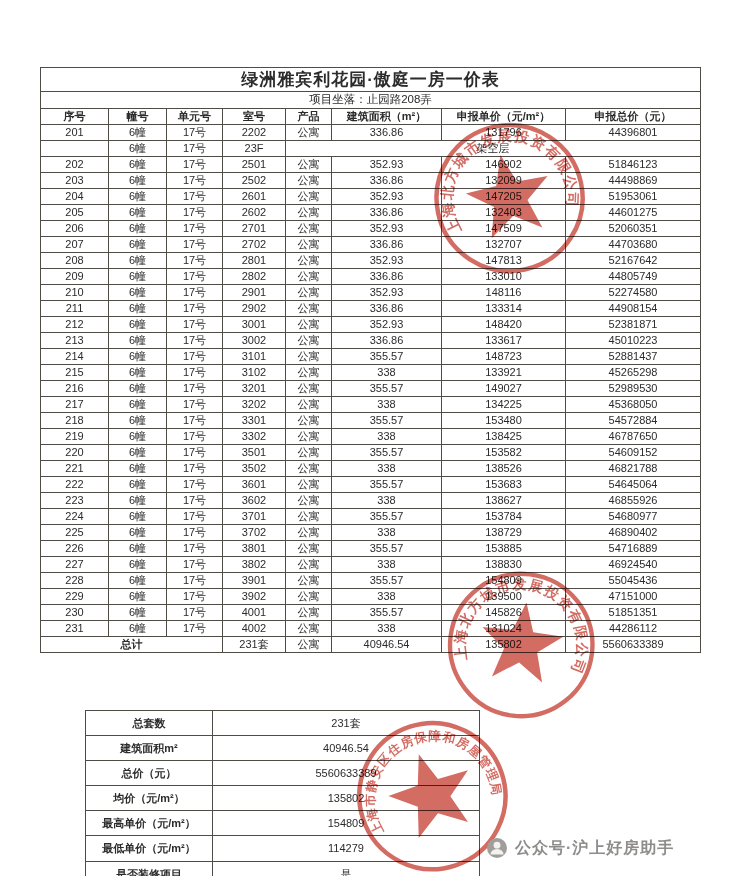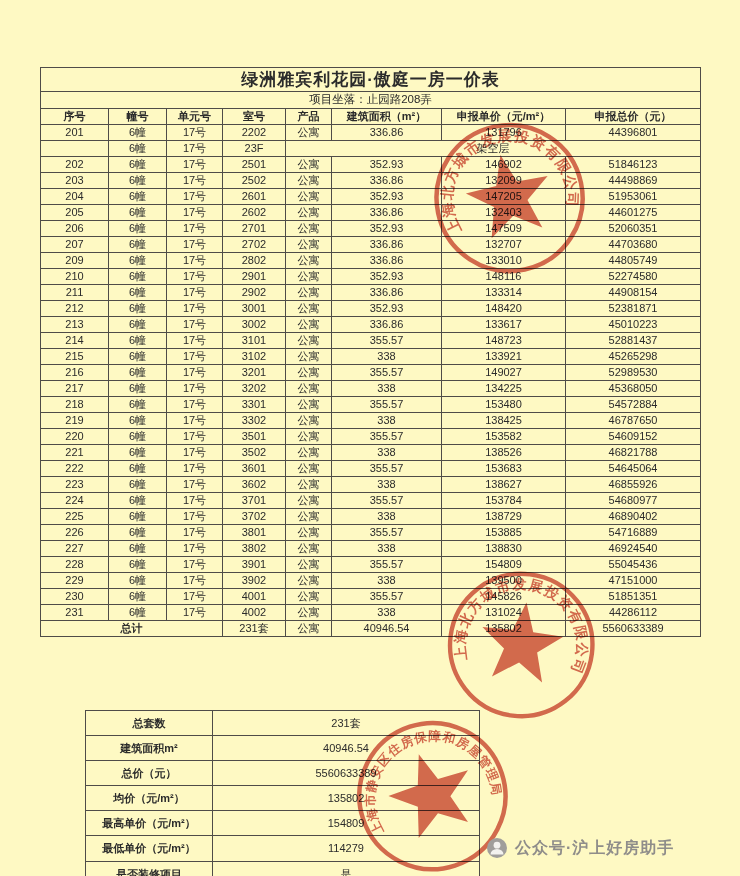--- a/index.html
+++ b/index.html
@@ -1,18 +1,18 @@
 <!DOCTYPE html>
 <html><head>
 <meta charset="utf-8">
 <style>
   *{margin:0;padding:0;box-sizing:border-box}
   html,body{width:740px;height:876px}
   body{font-family:"Liberation Sans","DejaVu Sans",sans-serif;background:#e9e8e5}
-  .page{position:relative;width:740px;height:876px;background:#fef9c3;color:#262626;overflow:hidden}
+  .page{position:relative;width:740px;height:876px;background:#ffffff;color:#262626;overflow:hidden}
 
   table.price{position:absolute;left:40px;top:67px;width:660px;border-collapse:collapse;table-layout:fixed}
   table.price th,table.price td{
     border:1px solid #4f4c48;font-size:11px;text-align:center;vertical-align:middle;
     padding:0 2px;height:16px;line-height:1.15;font-weight:normal;color:#2b2b2b;
     overflow:hidden;white-space:nowrap}
   table.price thead th{font-weight:bold}
   .title-cell{font-size:17px !important;font-weight:bold !important;height:24px !important;letter-spacing:1px}
   .loc-cell{font-size:11.5px !important;font-weight:normal;height:17px !important}
   .total-row td:first-child{font-weight:bold}
@@ -135,20 +135,30 @@
           <td>207</td>
           <td>6幢</td>
           <td>17号</td>
           <td>2702</td>
           <td>公寓</td>
           <td>336.86</td>
           <td>132707</td>
           <td>44703680</td>
         </tr>
         <tr>
+          <td>208</td>
+          <td>6幢</td>
+          <td>17号</td>
+          <td>2801</td>
+          <td>公寓</td>
+          <td>352.93</td>
+          <td>147813</td>
+          <td>52167642</td>
+        </tr>
+        <tr>
           <td>209</td>
           <td>6幢</td>
           <td>17号</td>
           <td>2802</td>
           <td>公寓</td>
           <td>336.86</td>
           <td>133010</td>
           <td>44805749</td>
         </tr>
         <tr>

